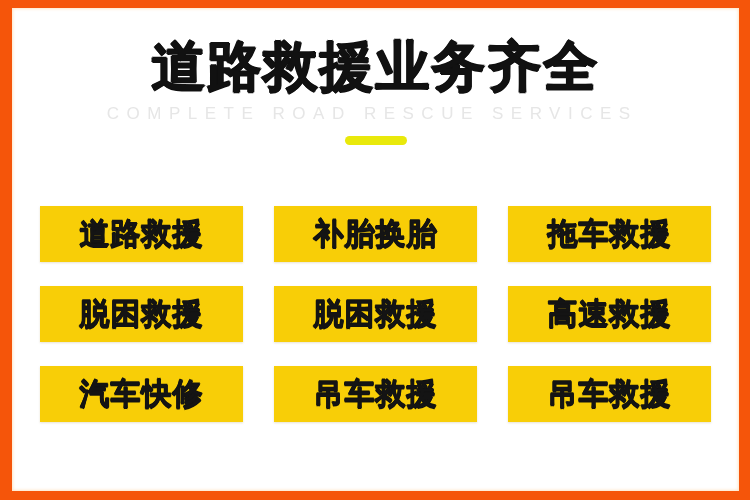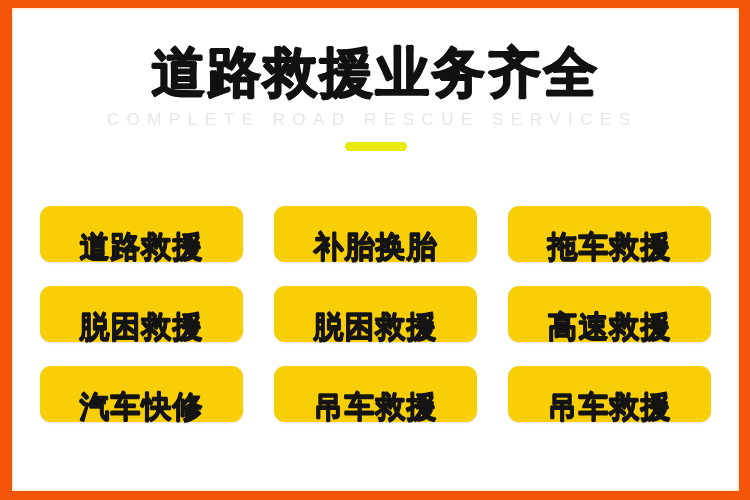--- a/index.html
+++ b/index.html
@@ -44,21 +44,21 @@
   }
 
   
   .header {
     position: relative;
     padding-top: 30px;
     text-align: center;
   }
 
   .title {
-    margin: 6px;
+    margin: 0;
     font-family: "DejaVu Sans", "Liberation Sans", sans-serif;
     font-size: 54px;
     line-height: 1.06;
     font-weight: 700;
     color: #111111;
     letter-spacing: 2px;
     white-space: nowrap;
     text-shadow:
        1px 0 0 #111111,
       -1px 0 0 #111111,
@@ -94,26 +94,26 @@
     display: grid;
     grid-template-columns: repeat(3, 203px);
     grid-auto-rows: 56px;
     column-gap: 31px;
     row-gap: 24px;
     justify-content: center;
   }
 
   .service-btn {
     display: flex;
-    align-items: flex-end;
+    align-items: center;
     justify-content: center;
     box-sizing: border-box;
     background: #F8CE07;
     border: none;
-    border-radius: 11px;
+    border-radius: 0;
     cursor: pointer;
     padding: 0;
     box-shadow: 0 1px 2px rgba(120, 95, 0, 0.18);
   }
 
   .service-btn .label {
     font-family: "DejaVu Sans", "Liberation Sans", sans-serif;
     font-size: 30px;
     font-weight: 700;
     color: #141414;

